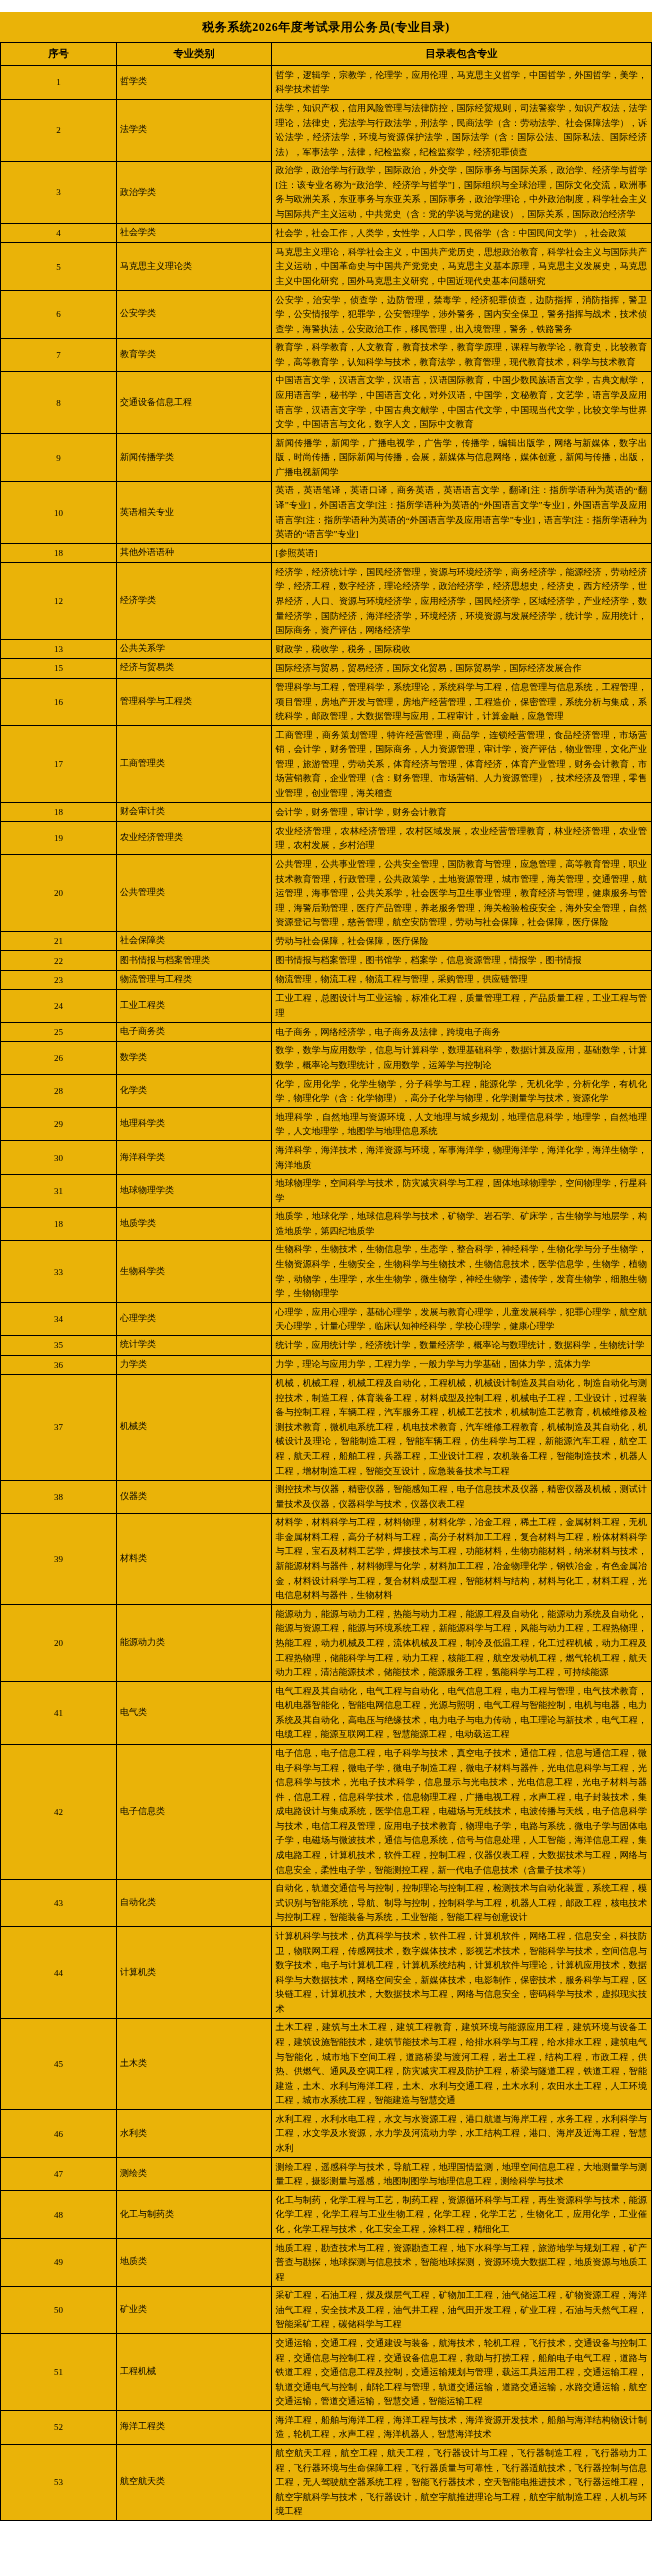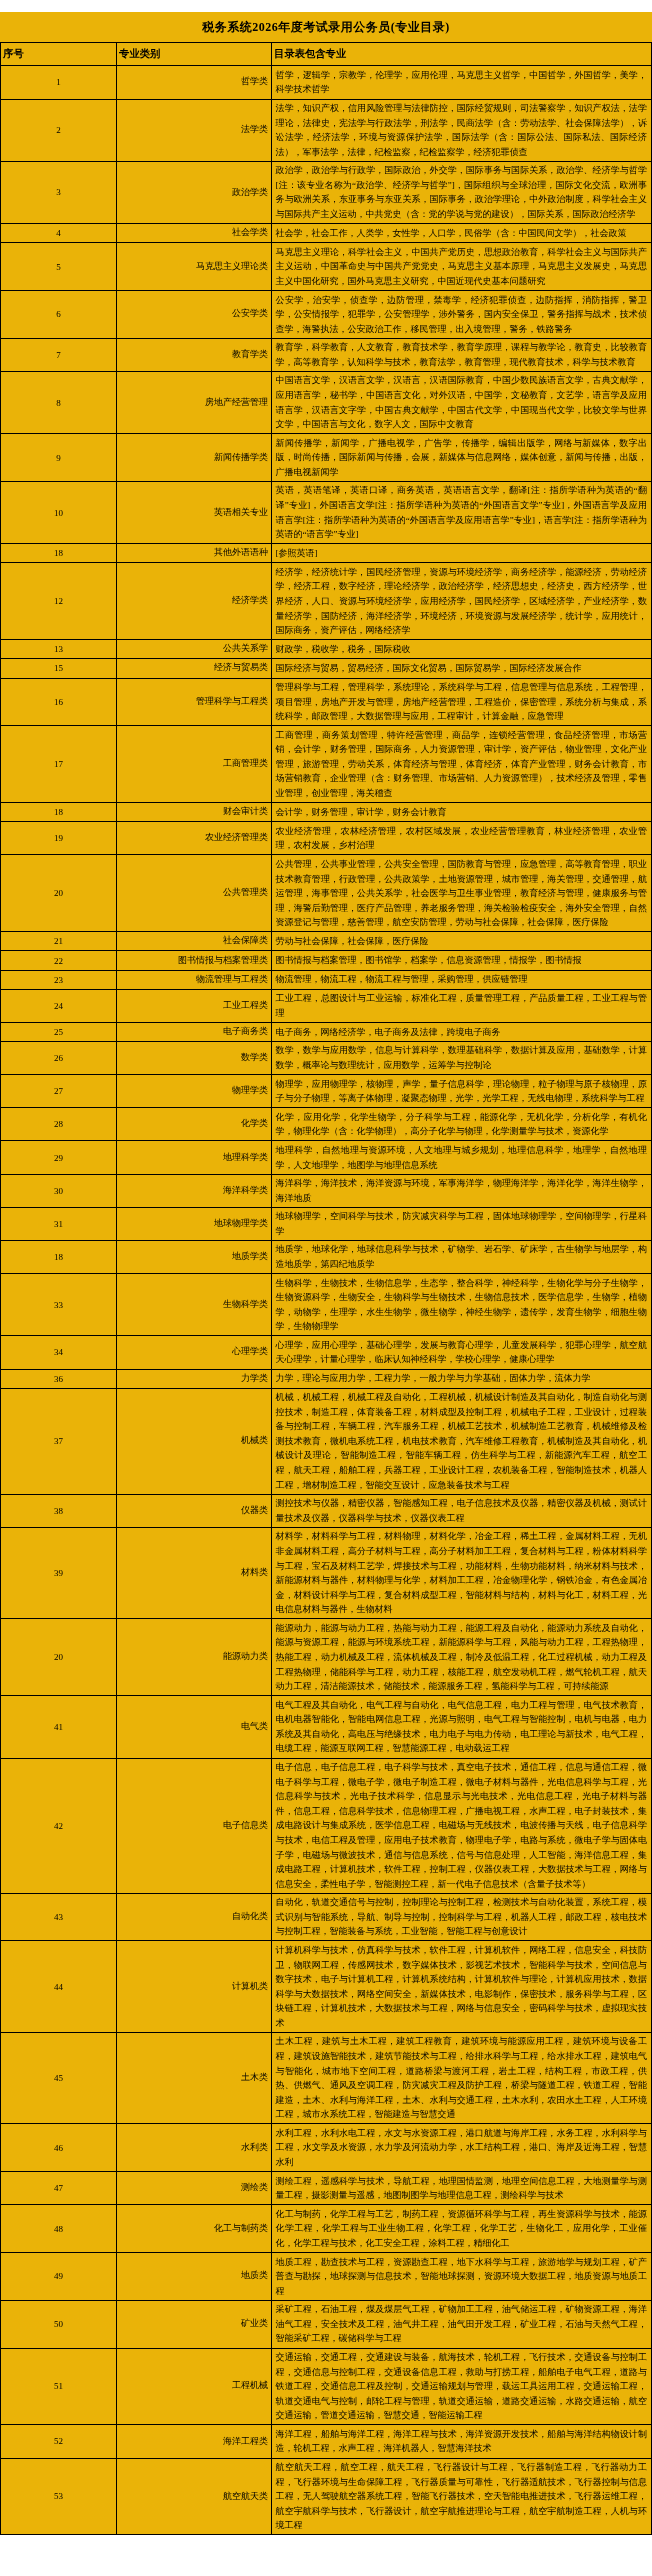--- a/index.html
+++ b/index.html
@@ -33,31 +33,31 @@
   table.catalog col.c-majors   { width: 380px; }
   table.catalog th, table.catalog td {
     border: solid #000000;
     border-width: 1px 0.5px;
     vertical-align: middle;
     font-size: 9px;
   }
   table.catalog th {
     font-weight: bold;
     font-size: 10.3px;
-    text-align: left;
+    text-align: center;
     padding: 4.1px 2.1px;
     line-height: 1.4;
   }
   td.serial-cell {
     text-align: center;
     font-size: 9.3px;
     padding: 2.1px 1px;
   }
   td.category-cell {
-    text-align: right;
+    text-align: left;
     padding: 2.1px 3.1px;
     line-height: 1.55;
   }
   td.majors-cell {
     text-align: justify;
     text-justify: inter-ideograph;
     padding: 1.5px 4.1px 1.5px 3.6px;
     line-height: 1.62;
   }
 </style>
@@ -110,21 +110,21 @@
           <td class="category-cell">公安学类</td>
           <td class="majors-cell">公安学，治安学，侦查学，边防管理，禁毒学，经济犯罪侦查，边防指挥，消防指挥，警卫学，公安情报学，犯罪学，公安管理学，涉外警务，国内安全保卫，警务指挥与战术，技术侦查学，海警执法，公安政治工作，移民管理，出入境管理，警务，铁路警务</td>
         </tr>
         <tr>
           <td class="serial-cell">7</td>
           <td class="category-cell">教育学类</td>
           <td class="majors-cell">教育学，科学教育，人文教育，教育技术学，教育学原理，课程与教学论，教育史，比较教育学，高等教育学，认知科学与技术，教育法学，教育管理，现代教育技术，科学与技术教育</td>
         </tr>
         <tr>
           <td class="serial-cell">8</td>
-          <td class="category-cell">房地产经营管理</td>
+          <td class="category-cell">交通设备信息工程</td>
           <td class="majors-cell">中国语言文学，汉语言文学，汉语言，汉语国际教育，中国少数民族语言文学，古典文献学，应用语言学，秘书学，中国语言文化，对外汉语，中国学，文秘教育，文艺学，语言学及应用语言学，汉语言文字学，中国古典文献学，中国古代文学，中国现当代文学，比较文学与世界文学，中国语言与文化，数字人文，国际中文教育</td>
         </tr>
         <tr>
           <td class="serial-cell">9</td>
           <td class="category-cell">新闻传播学类</td>
           <td class="majors-cell">新闻传播学，新闻学，广播电视学，广告学，传播学，编辑出版学，网络与新媒体，数字出版，时尚传播，国际新闻与传播，会展，新媒体与信息网络，媒体创意，新闻与传播，出版，广播电视新闻学</td>
         </tr>
         <tr>
           <td class="serial-cell">10</td>
           <td class="category-cell">英语相关专业</td>
@@ -199,25 +199,20 @@
           <td class="serial-cell">25</td>
           <td class="category-cell">电子商务类</td>
           <td class="majors-cell">电子商务，网络经济学，电子商务及法律，跨境电子商务</td>
         </tr>
         <tr>
           <td class="serial-cell">26</td>
           <td class="category-cell">数学类</td>
           <td class="majors-cell">数学，数学与应用数学，信息与计算科学，数理基础科学，数据计算及应用，基础数学，计算数学，概率论与数理统计，应用数学，运筹学与控制论</td>
         </tr>
         <tr>
-          <td class="serial-cell">27</td>
-          <td class="category-cell">物理学类</td>
-          <td class="majors-cell">物理学，应用物理学，核物理，声学，量子信息科学，理论物理，粒子物理与原子核物理，原子与分子物理，等离子体物理，凝聚态物理，光学，光学工程，无线电物理，系统科学与工程</td>
-        </tr>
-        <tr>
           <td class="serial-cell">28</td>
           <td class="category-cell">化学类</td>
           <td class="majors-cell">化学，应用化学，化学生物学，分子科学与工程，能源化学，无机化学，分析化学，有机化学，物理化学（含：化学物理），高分子化学与物理，化学测量学与技术，资源化学</td>
         </tr>
         <tr>
           <td class="serial-cell">29</td>
           <td class="category-cell">地理科学类</td>
           <td class="majors-cell">地理科学，自然地理与资源环境，人文地理与城乡规划，地理信息科学，地理学，自然地理学，人文地理学，地图学与地理信息系统</td>
         </tr>
         <tr>
@@ -237,20 +232,25 @@
         </tr>
         <tr>
           <td class="serial-cell">33</td>
           <td class="category-cell">生物科学类</td>
           <td class="majors-cell">生物科学，生物技术，生物信息学，生态学，整合科学，神经科学，生物化学与分子生物学，生物资源科学，生物安全，生物科学与生物技术，生物信息技术，医学信息学，生物学，植物学，动物学，生理学，水生生物学，微生物学，神经生物学，遗传学，发育生物学，细胞生物学，生物物理学</td>
         </tr>
         <tr>
           <td class="serial-cell">34</td>
           <td class="category-cell">心理学类</td>
           <td class="majors-cell">心理学，应用心理学，基础心理学，发展与教育心理学，儿童发展科学，犯罪心理学，航空航天心理学，计量心理学，临床认知神经科学，学校心理学，健康心理学</td>
+        </tr>
+        <tr>
+          <td class="serial-cell">35</td>
+          <td class="category-cell">统计学类</td>
+          <td class="majors-cell">统计学，应用统计学，经济统计学，数量经济学，概率论与数理统计，数据科学，生物统计学</td>
         </tr>
         <tr>
           <td class="serial-cell">36</td>
           <td class="category-cell">力学类</td>
           <td class="majors-cell">力学，理论与应用力学，工程力学，一般力学与力学基础，固体力学，流体力学</td>
         </tr>
         <tr>
           <td class="serial-cell">37</td>
           <td class="category-cell">机械类</td>
           <td class="majors-cell">机械，机械工程，机械工程及自动化，工程机械，机械设计制造及其自动化，制造自动化与测控技术，制造工程，体育装备工程，材料成型及控制工程，机械电子工程，工业设计，过程装备与控制工程，车辆工程，汽车服务工程，机械工艺技术，机械制造工艺教育，机械维修及检测技术教育，微机电系统工程，机电技术教育，汽车维修工程教育，机械制造及其自动化，机械设计及理论，智能制造工程，智能车辆工程，仿生科学与工程，新能源汽车工程，航空工程，航天工程，船舶工程，兵器工程，工业设计工程，农机装备工程，智能制造技术，机器人工程，增材制造工程，智能交互设计，应急装备技术与工程</td>

